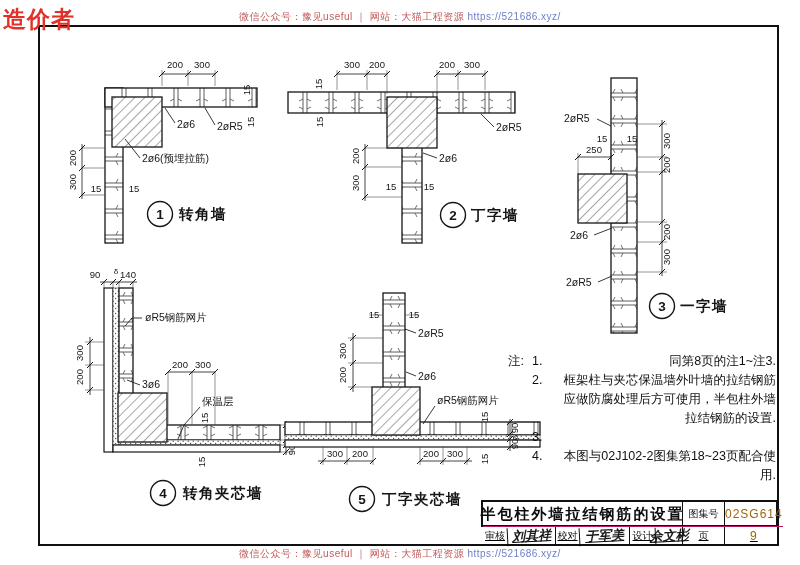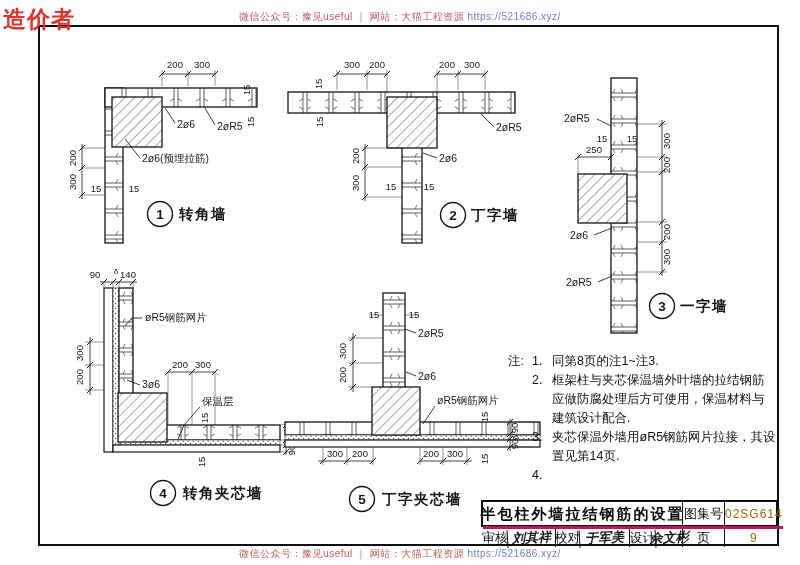--- a/index.html
+++ b/index.html
@@ -27,28 +27,28 @@
   .dl{stroke:#161616;stroke-width:0.8;fill:none;}
   .xl{stroke:#3a3a3a;stroke-width:0.55;fill:none;}
   .tk{stroke:#161616;stroke-width:1;fill:none;}
   .ldr{stroke:#161616;stroke-width:0.85;fill:none;}
   .capc{fill:none;stroke:#161616;stroke-width:1.4;}
   .notes{position:absolute;left:508px;top:352px;width:268px;font-size:12.5px;line-height:1.52;color:#101010;z-index:3;}
   .nrow{display:flex;align-items:flex-start;}
   .npre{width:24px;flex:none;}
   .indent{padding-left:24px;}
   .nno{width:20px;flex:none;}
-  .ntx{flex:1;}
+  .ntx{flex:1;text-align:right;}
   .tb{position:absolute;left:481px;top:500px;width:297px;height:27px;background:#fff;border:2px solid #101010;box-sizing:border-box;z-index:4;display:grid;grid-template-rows:24px 1fr;}
   .tb-r1{display:grid;grid-template-columns:199px 42px 1fr;}
-  .tb-r2{display:grid;grid-template-columns:24px 48px 24px 50px 26px 27px 42px 1fr;border-top:3px solid #be185d;}
+  .tb-r2{display:grid;grid-template-columns:24px 48px 24px 50px 26px 27px 42px 1fr;border-top:1px solid #be185d;text-decoration:underline;}
   .tb-cell{display:flex;align-items:center;justify-content:center;border-left:1px solid #101010;overflow:visible;white-space:nowrap;}
   .tb-cell:first-child{border-left:none;}
   .tb-title{display:flex;align-items:center;justify-content:center;font-size:15px;font-weight:bold;letter-spacing:2px;color:#0d0d0d;}
-  .tb-lbl{font-size:13px;color:#0d0d0d;}
+  .tb-lbl{font-size:10px;color:#0d0d0d;}
   .tb-val{font-size:12px;color:#a16207;letter-spacing:1px;}
   .sig{font-size:13px;font-style:italic;font-weight:600;color:#1a1a1a;transform:rotate(-3deg);}
 </style>
 </head>
 <body>
 
 <div class="page">
 
   <svg width="0" height="0" style="position:absolute" aria-hidden="true">
     <defs>
@@ -247,28 +247,28 @@
   </svg>
 
   <div class="notes">
     <div class="nrow">
       <span class="npre">注:</span>
       <span class="nno">1.</span>
       <span class="ntx">同第8页的注1~注3.</span>
     </div>
     <div class="nrow indent">
       <span class="nno">2.</span>
-      <span class="ntx">框架柱与夹芯保温墙外叶墙的拉结钢筋应做防腐处理后方可使用，保温材料与建筑设计配合.</span>
+      <span class="ntx">框架柱与夹芯保温墙外叶墙的拉结钢筋应做防腐处理后方可使用，半包柱外墙拉结钢筋的设置.</span>
     </div>
     <div class="nrow indent">
       <span class="nno">3.</span>
-      <span class="ntx">夹芯保温外墙用øR5钢筋网片拉接，其设置见第14页.</span>
     </div>
     <div class="nrow indent">
       <span class="nno">4.</span>
+      <span class="ntx">本图与02J102-2图集第18~23页配合使用.</span>
     </div>
   </div>
 
   <div class="tb">
     <div class="tb-r1">
       <div class="tb-cell tb-title">半包柱外墙拉结钢筋的设置</div>
       <div class="tb-cell tb-lbl">图集号</div>
       <div class="tb-cell tb-val">02SG614</div>
     </div>
     <div class="tb-r2">

